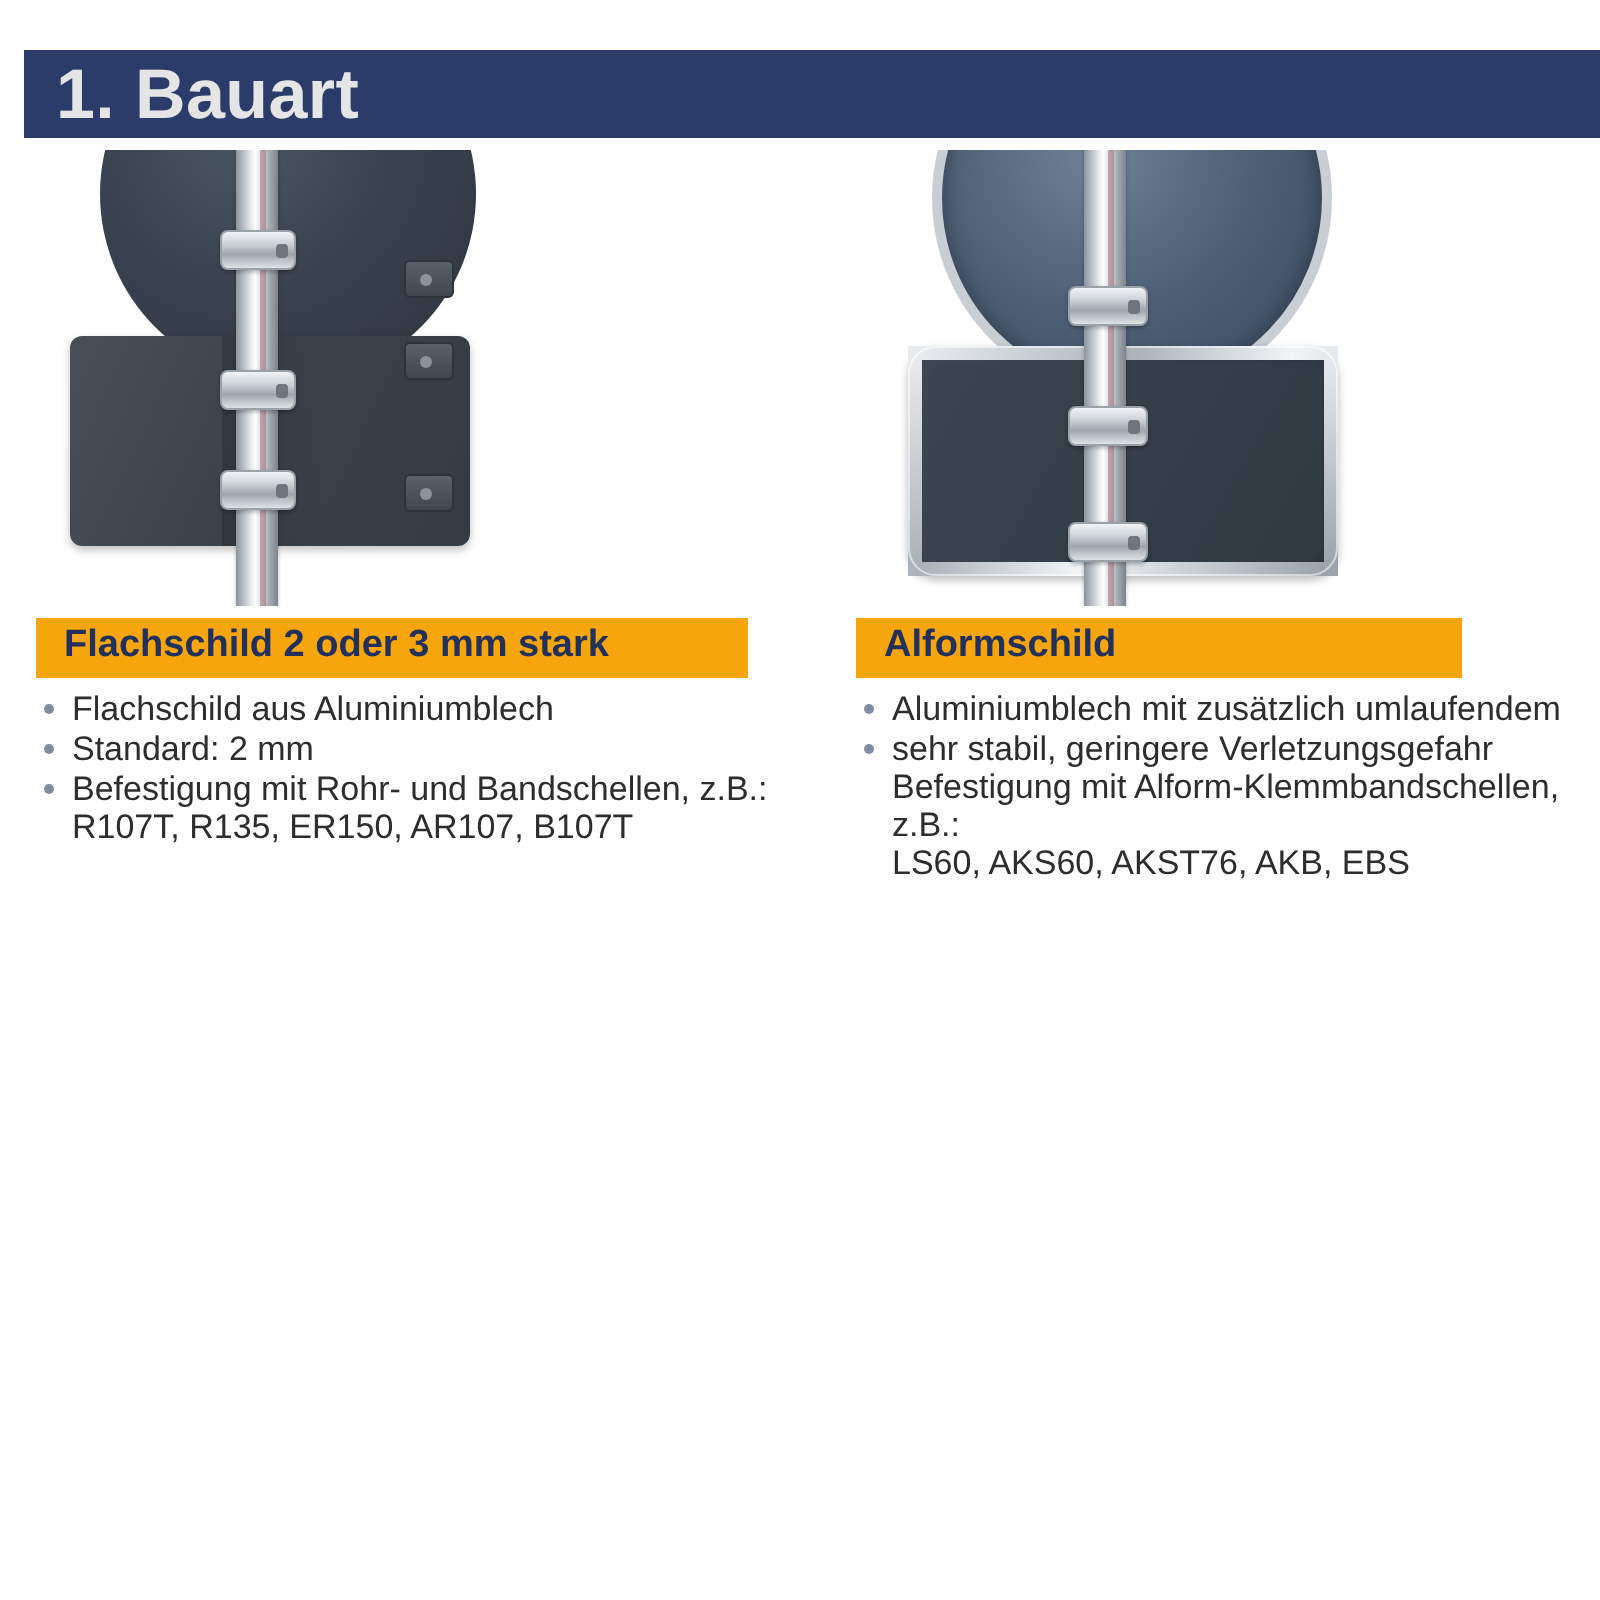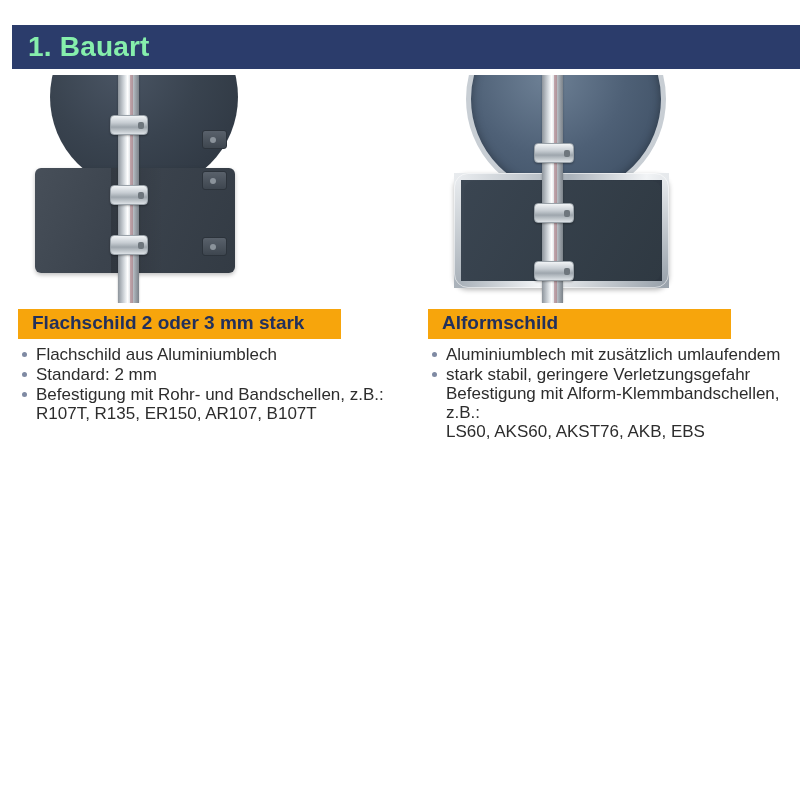--- a/index.html
+++ b/index.html
@@ -20,22 +20,22 @@
     position: absolute;
     left: 12px;
     top: 25px;
     width: 788px;
     height: 44px;
     background: #2b3c6b;
     display: flex;
     align-items: center;
   }
   .section-header-title {
-    color: #86efac;
-    font-size: 28px;
+    color: #e5e5e5;
+    font-size: 35px;
     font-weight: bold;
     letter-spacing: 0.2px;
     padding-left: 16px;
     line-height: 1;
   }
 
   
   .columns {
     position: absolute;
     left: 0;
@@ -210,21 +210,21 @@
   }
 
   
   .title-bar {
     margin-top: 6px;
     background: #f7a50c;
     display: inline-block;
     padding: 3px 14px 5px 14px;
     box-sizing: border-box;
   }
-  .title-bar-left  { width: 323px; }
+  .title-bar-left  { width: 356px; }
   .title-bar-right { width: 303px; }
   .title-bar-text {
     color: #22305c;
     font-size: 19px;
     font-weight: bold;
     line-height: 22px;
     white-space: nowrap;
   }
 
   
@@ -320,20 +320,20 @@
 
     <div class="title-bar title-bar-right">
       <span class="title-bar-text">Alformschild</span>
     </div>
 
     <ul class="bullets">
       <li>
         <span class="sub-line">Aluminiumblech mit zusätzlich umlaufendem</span>
       </li>
       <li>
-        <span class="sub-line">stark stabil, geringere Verletzungsgefahr</span>
+        <span class="sub-line">sehr stabil, geringere Verletzungsgefahr</span>
         <span class="sub-line">Befestigung mit Alform-Klemmbandschellen, z.B.:</span>
         <span class="sub-line">LS60, AKS60, AKST76, AKB, EBS</span>
       </li>
     </ul>
   </div>
 
 </div>
 
 </body></html>

